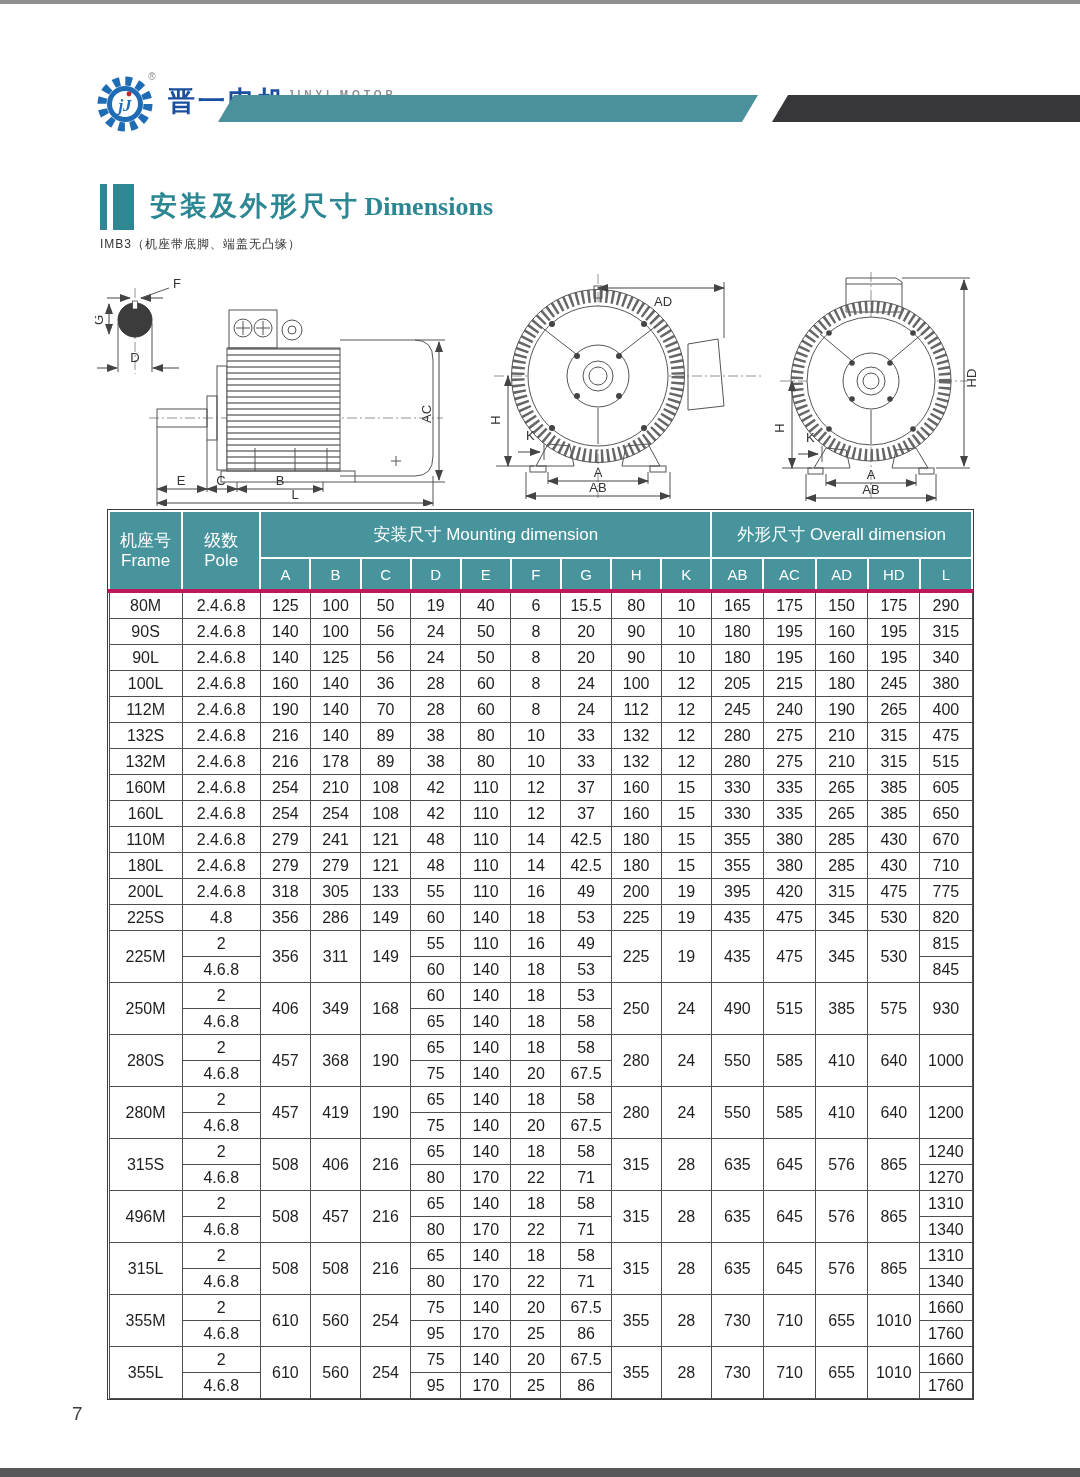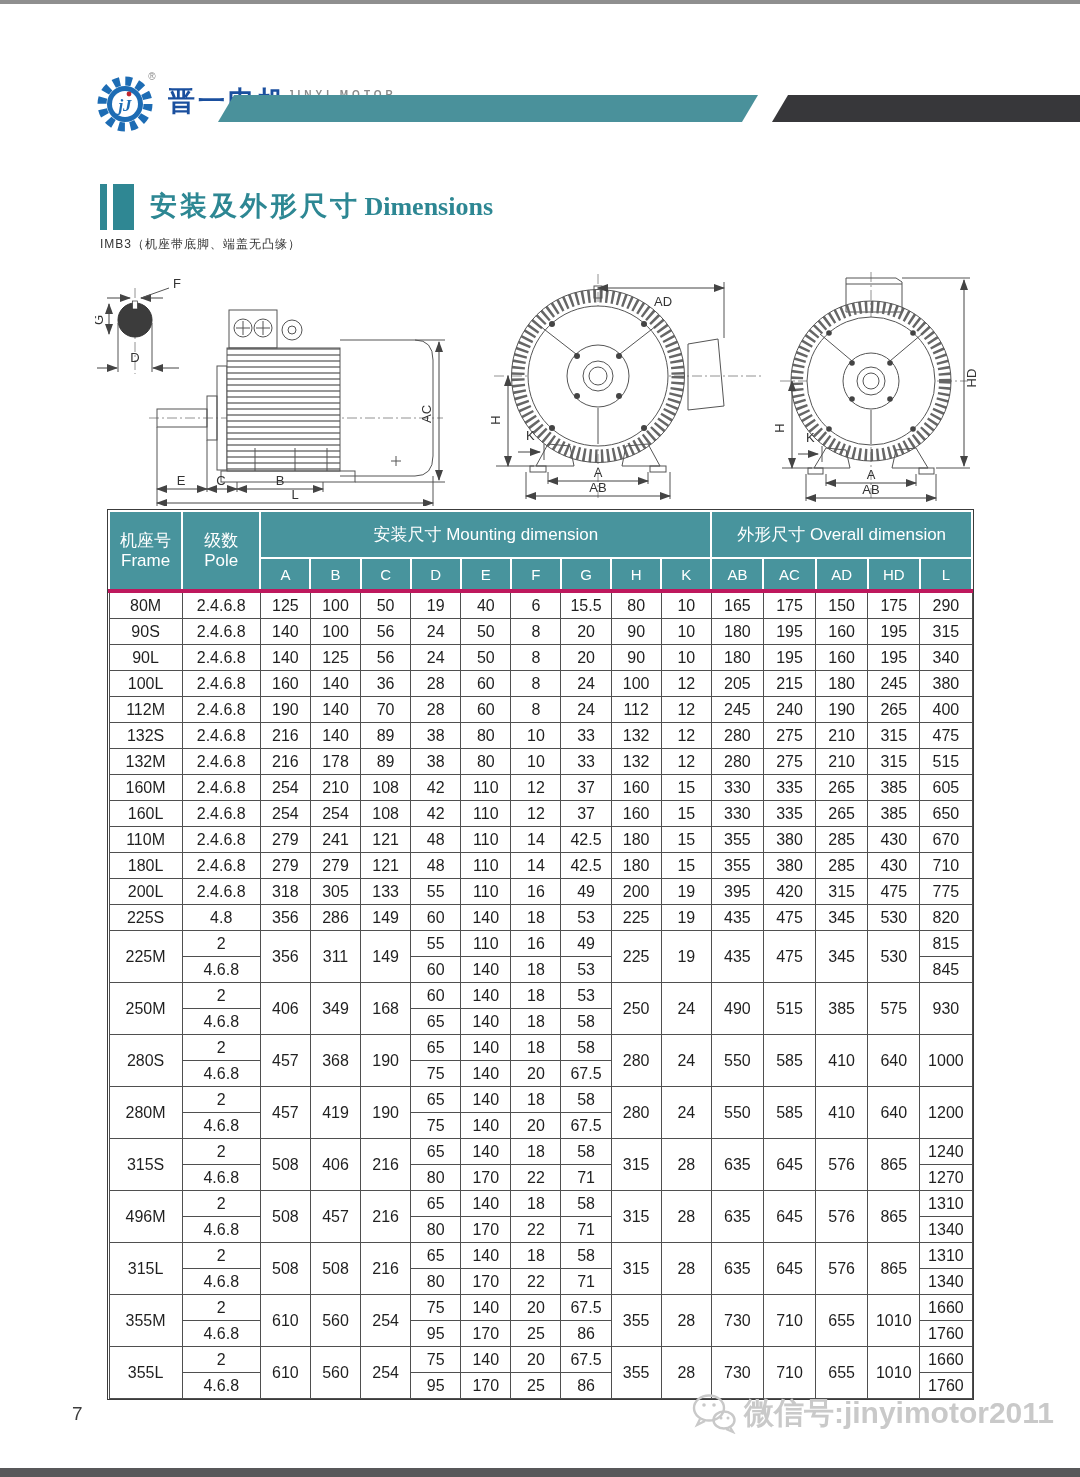--- a/index.html
+++ b/index.html
@@ -777,27 +777,14 @@
             <td>170</td>
             <td>25</td>
             <td>86</td>
             <td>1760</td>
           </tr>
         </tbody>
     </table>
   </div>
 
   <div class="page-number">7</div>
-  <div class="watermark">
-    <svg width="46" height="42" viewBox="0 0 46 42">
-      <ellipse cx="19" cy="16" rx="15" ry="12.5" fill="none" stroke="#c9c9c9" stroke-width="2.4"></ellipse>
-      <path d="M10,27 L7,33 L15,29" fill="none" stroke="#c9c9c9" stroke-width="2.2"></path>
-      <circle cx="14" cy="13" r="1.8" fill="#c9c9c9"></circle>
-        <circle cx="24" cy="13" r="1.8" fill="#c9c9c9"></circle>
-      <ellipse cx="34" cy="28" rx="10.5" ry="8.5" fill="none" stroke="#c9c9c9" stroke-width="2.4"></ellipse>
-      <path d="M40,35 L43,40 L36,37" fill="none" stroke="#c9c9c9" stroke-width="2.2"></path>
-      <circle cx="31" cy="26" r="1.5" fill="#c9c9c9"></circle>
-        <circle cx="38" cy="26" r="1.5" fill="#c9c9c9"></circle>
-    </svg>
-    <span>微信号:jinyimotor2011</span>
-  </div>
   <div class="bottom-bar"></div>
 </div>
 
 </body></html>

